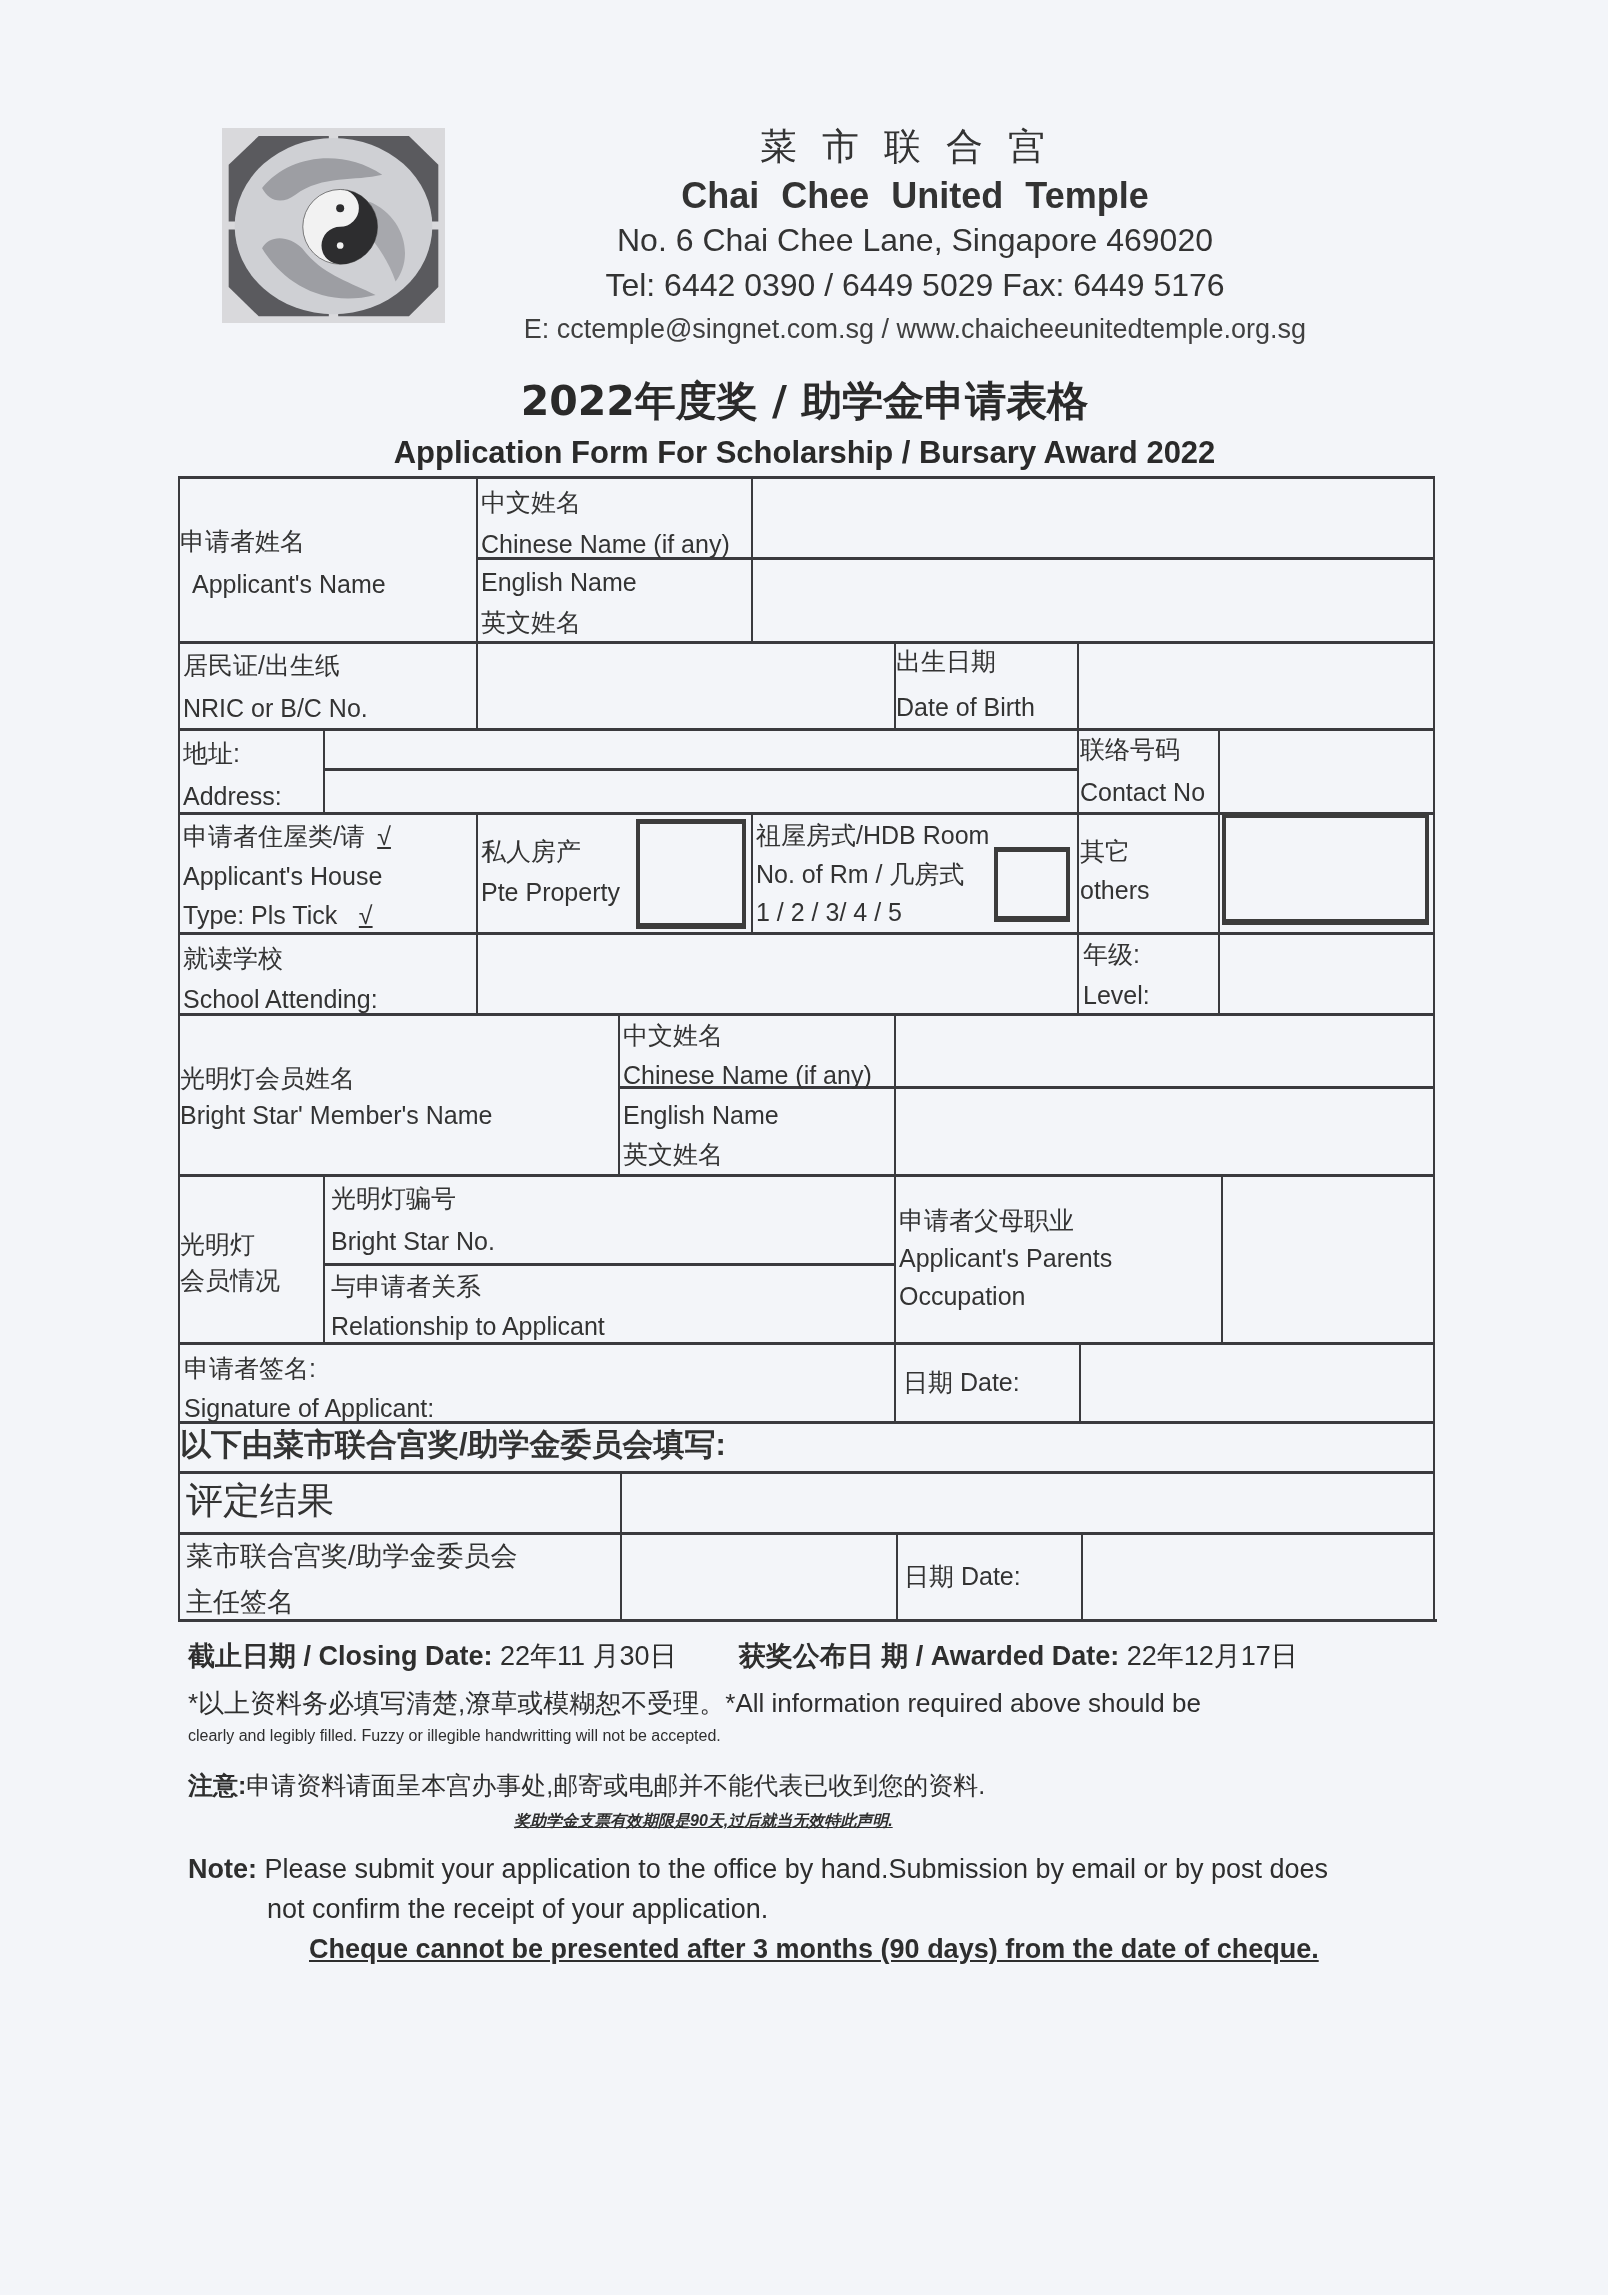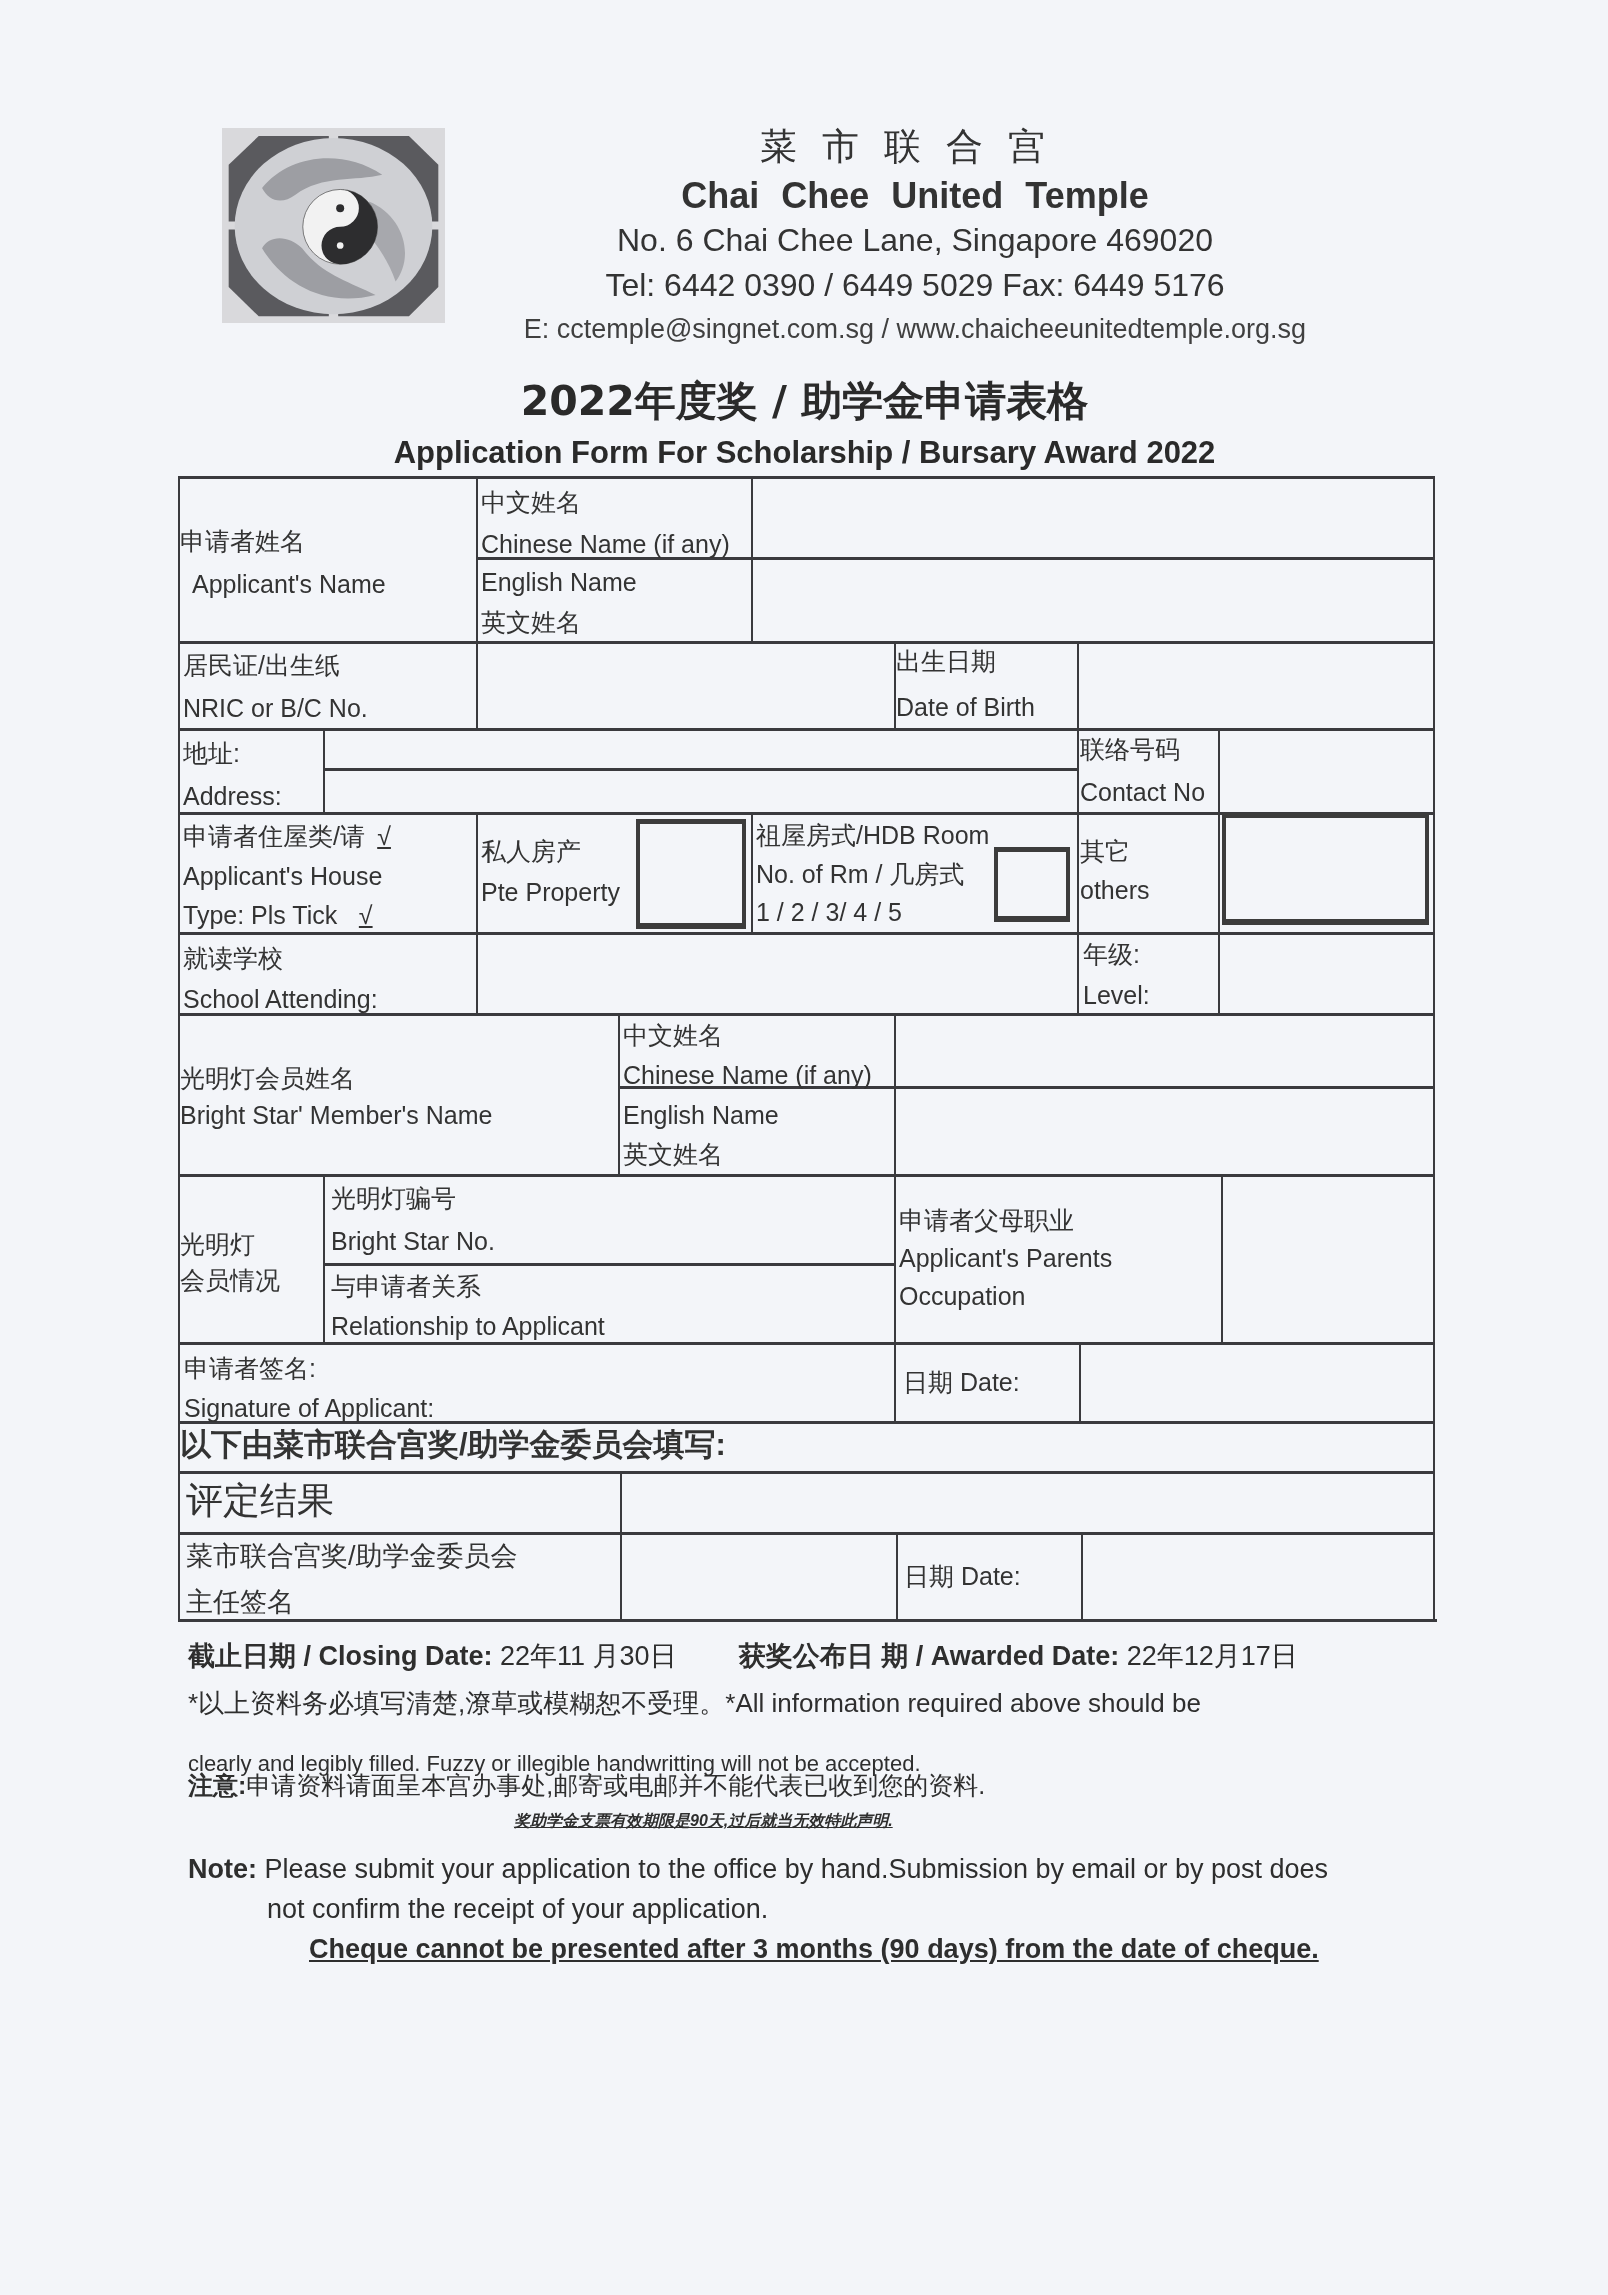--- a/index.html
+++ b/index.html
@@ -218,21 +218,21 @@
   <span class="bold">截止日期 / Closing Date:</span>
   <span>22年11 月30日</span>
   <span style="display:inline-block;width:47px;"></span>
   <span class="bold">获奖公布日 期 / Awarded Date:</span>
   <span>22年12月17日</span>
 </div>
 
 <div class="foot" style="top:1686px;font-size:26px;">
   <span>*以上资料务必填写清楚,潦草或模糊恕不受理。</span><span>*All information required above should be</span>
 </div>
-<div class="foot" style="top:1727px;font-size:22px;margin-top:24px;">clearly and legibly filled. Fuzzy or illegible handwritting will  not be accepted.</div>
+<div class="foot" style="top:1727px;font-size:16px;">clearly and legibly filled. Fuzzy or illegible handwritting will  not be accepted.</div>
 
 <div class="foot" style="top:1769px;font-size:25px;">
   <span class="bold">注意:</span><span>申请资料请面呈本宫办事处,邮寄或电邮并不能代表已收到您的资料.</span>
 </div>
 
 <div class="foot u bold" style="top:1811px;left:514px;font-size:16px;font-style:italic;">奖助学金支票有效期限是90天,过后就当无效特此声明.</div>
 
 <div class="foot" style="top:1854px;font-size:27px;">
   <span class="bold">Note:</span>
   <span>Please submit your application to the office by hand.Submission by email or by post does</span>

